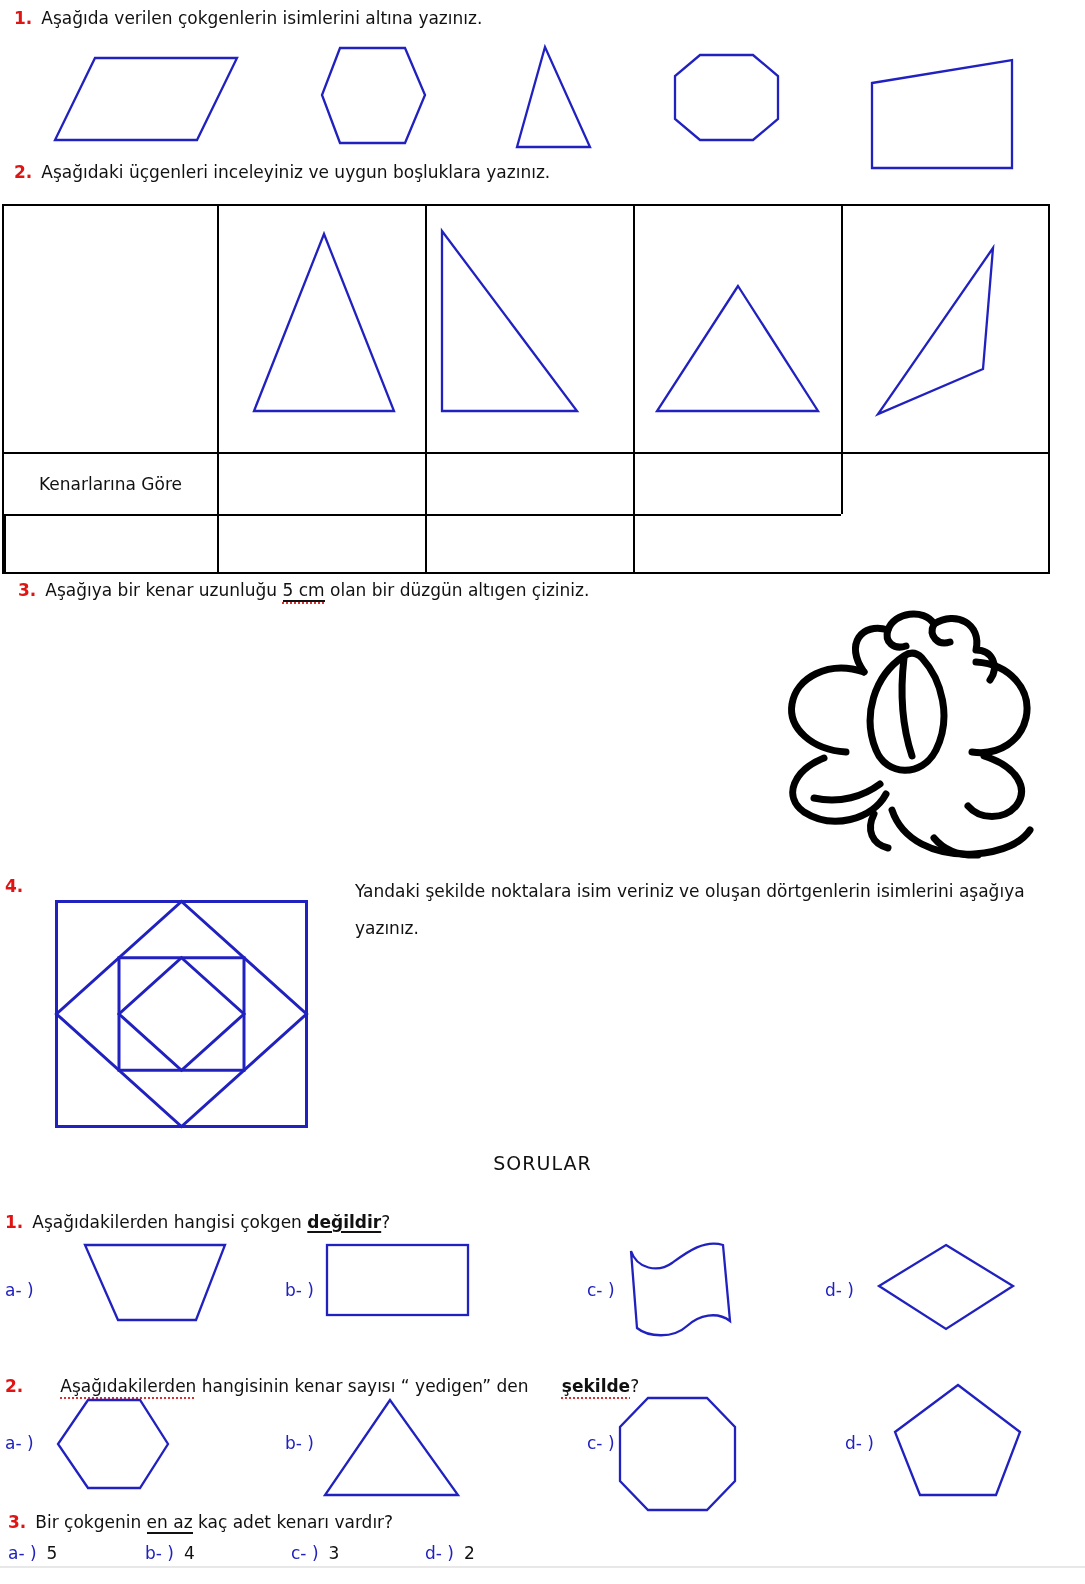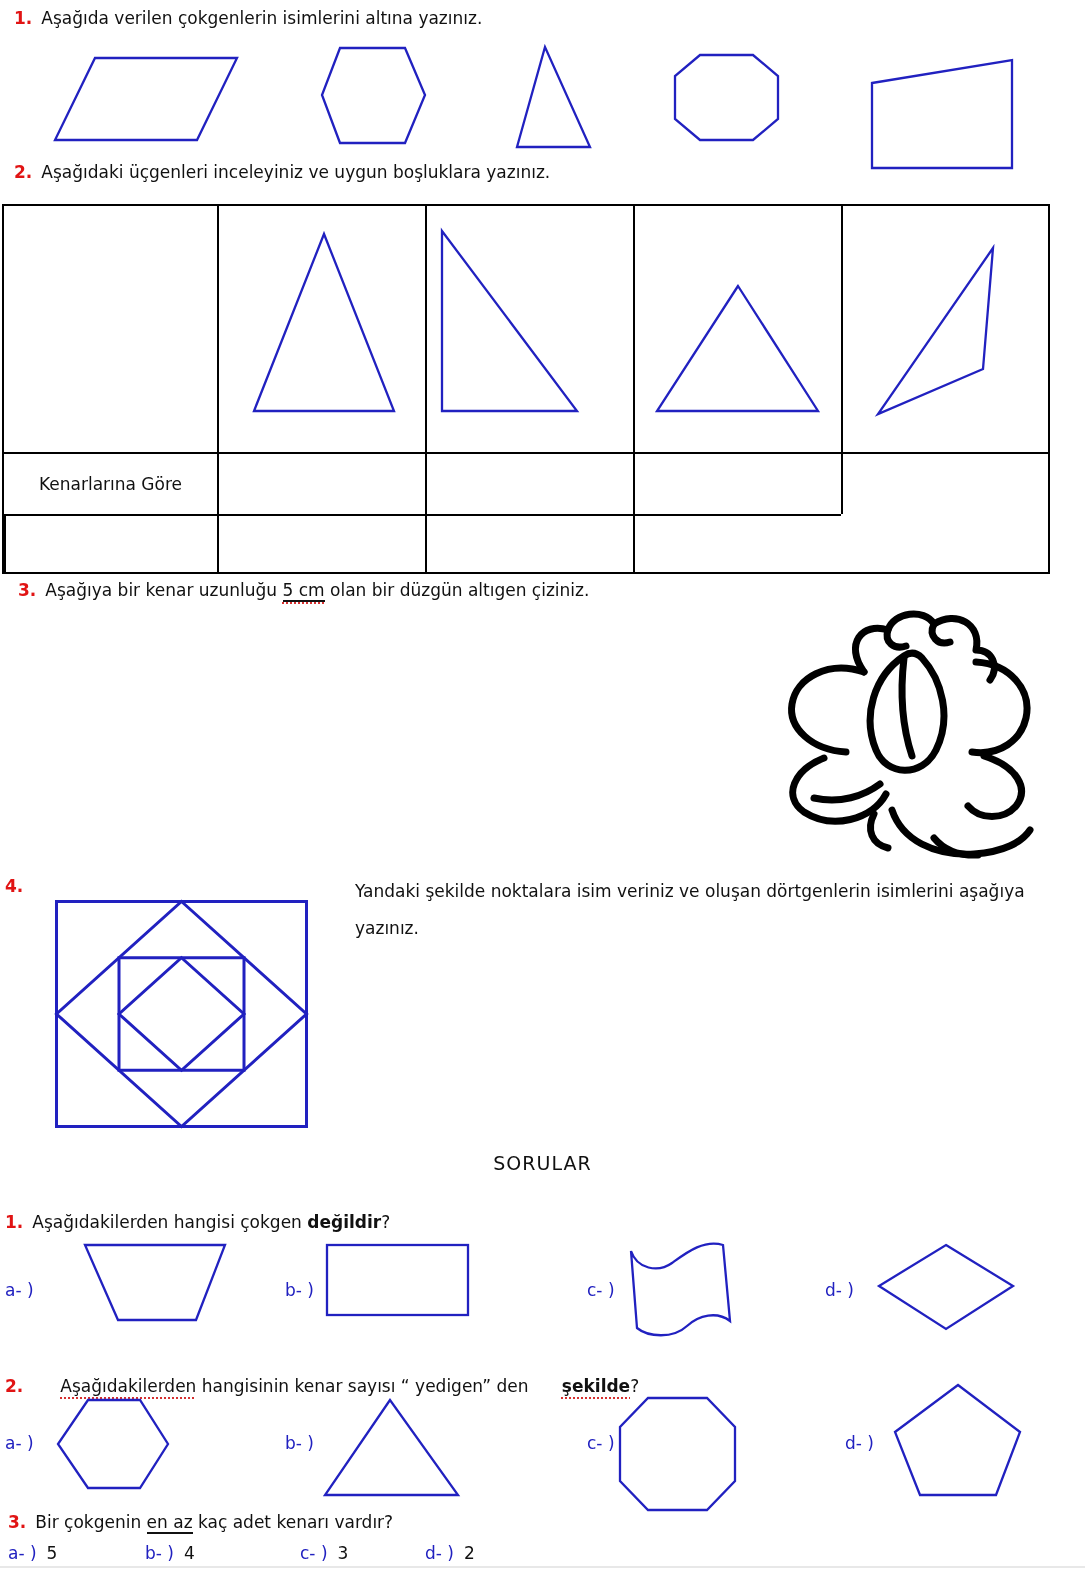--- a/index.html
+++ b/index.html
@@ -4,21 +4,21 @@
 <style>
   html,body{margin:0;padding:0;}
   body{
     width:1085px;height:1584px;position:relative;background:#ffffff;
     font-family:"DejaVu Sans","Liberation Sans",sans-serif;
     font-size:17px;color:var(--text-black,#111);overflow:hidden;
   }
   .abs{position:absolute;}
   .qline{position:absolute;white-space:nowrap;}
   .qnum{color:var(--number-red,#e11414);font-weight:bold;margin-right:9px;}
-  .boldu{font-weight:bold;text-underline-offset:3px;text-decoration-thickness:2px;}
+  .boldu{font-weight:bold;text-decoration:underline;text-underline-offset:3px;text-decoration-thickness:2px;}
   .usolid{border-bottom:2px solid #111;}
   .reddot{text-decoration:underline dotted #d63030 2px;text-underline-offset:6px;}
   .squig{text-decoration:underline dotted #d63030 2px;text-underline-offset:5px;margin-left:28px;}
   .boldw{font-weight:bold;}
   svg.shapes{position:absolute;overflow:visible;}
   .shape{fill:none;stroke:var(--shape-blue,#2121c0);stroke-width:2.3;stroke-linejoin:miter;}
   .shape-thick{fill:none;stroke:var(--shape-blue,#2121c0);stroke-width:3;stroke-linejoin:miter;}
   .rose-line{fill:none;stroke:#000;stroke-linecap:round;stroke-linejoin:round;}
   
   .ttable{position:absolute;left:2px;top:204px;width:1048px;height:370px;border:2px solid #000;display:grid;
@@ -164,16 +164,16 @@
   <polygon class="shape" points="648,15 707,15 735,44 735,98 707,127 648,127 620,98 620,44"></polygon>
   <polygon class="shape" points="958,2 1020,49 996,112 920,112 895,49"></polygon>
 </svg>
 
 <div class="qline" style="left:8px;top:1512px;">
   <span class="qnum">3.</span><span>Bir çokgenin </span><span class="usolid">en az</span><span> kaç adet kenarı vardır?</span>
 </div>
 
 <div class="optlabel" style="left:8px;top:1543px;"><span>a- )</span><span class="optval">5</span></div>
 <div class="optlabel" style="left:145px;top:1543px;"><span>b- )</span><span class="optval">4</span></div>
-<div class="optlabel" style="left:300px;top:1543px;text-align:right;"><span>c- )</span><span class="optval">3</span></div>
+<div class="optlabel" style="left:291px;top:1543px;text-align:right;"><span>c- )</span><span class="optval">3</span></div>
 <div class="optlabel" style="left:425px;top:1543px;"><span>d- )</span><span class="optval">2</span></div>
 
 <div class="divider" style="top:1566px;"></div>
 
 </body></html>

